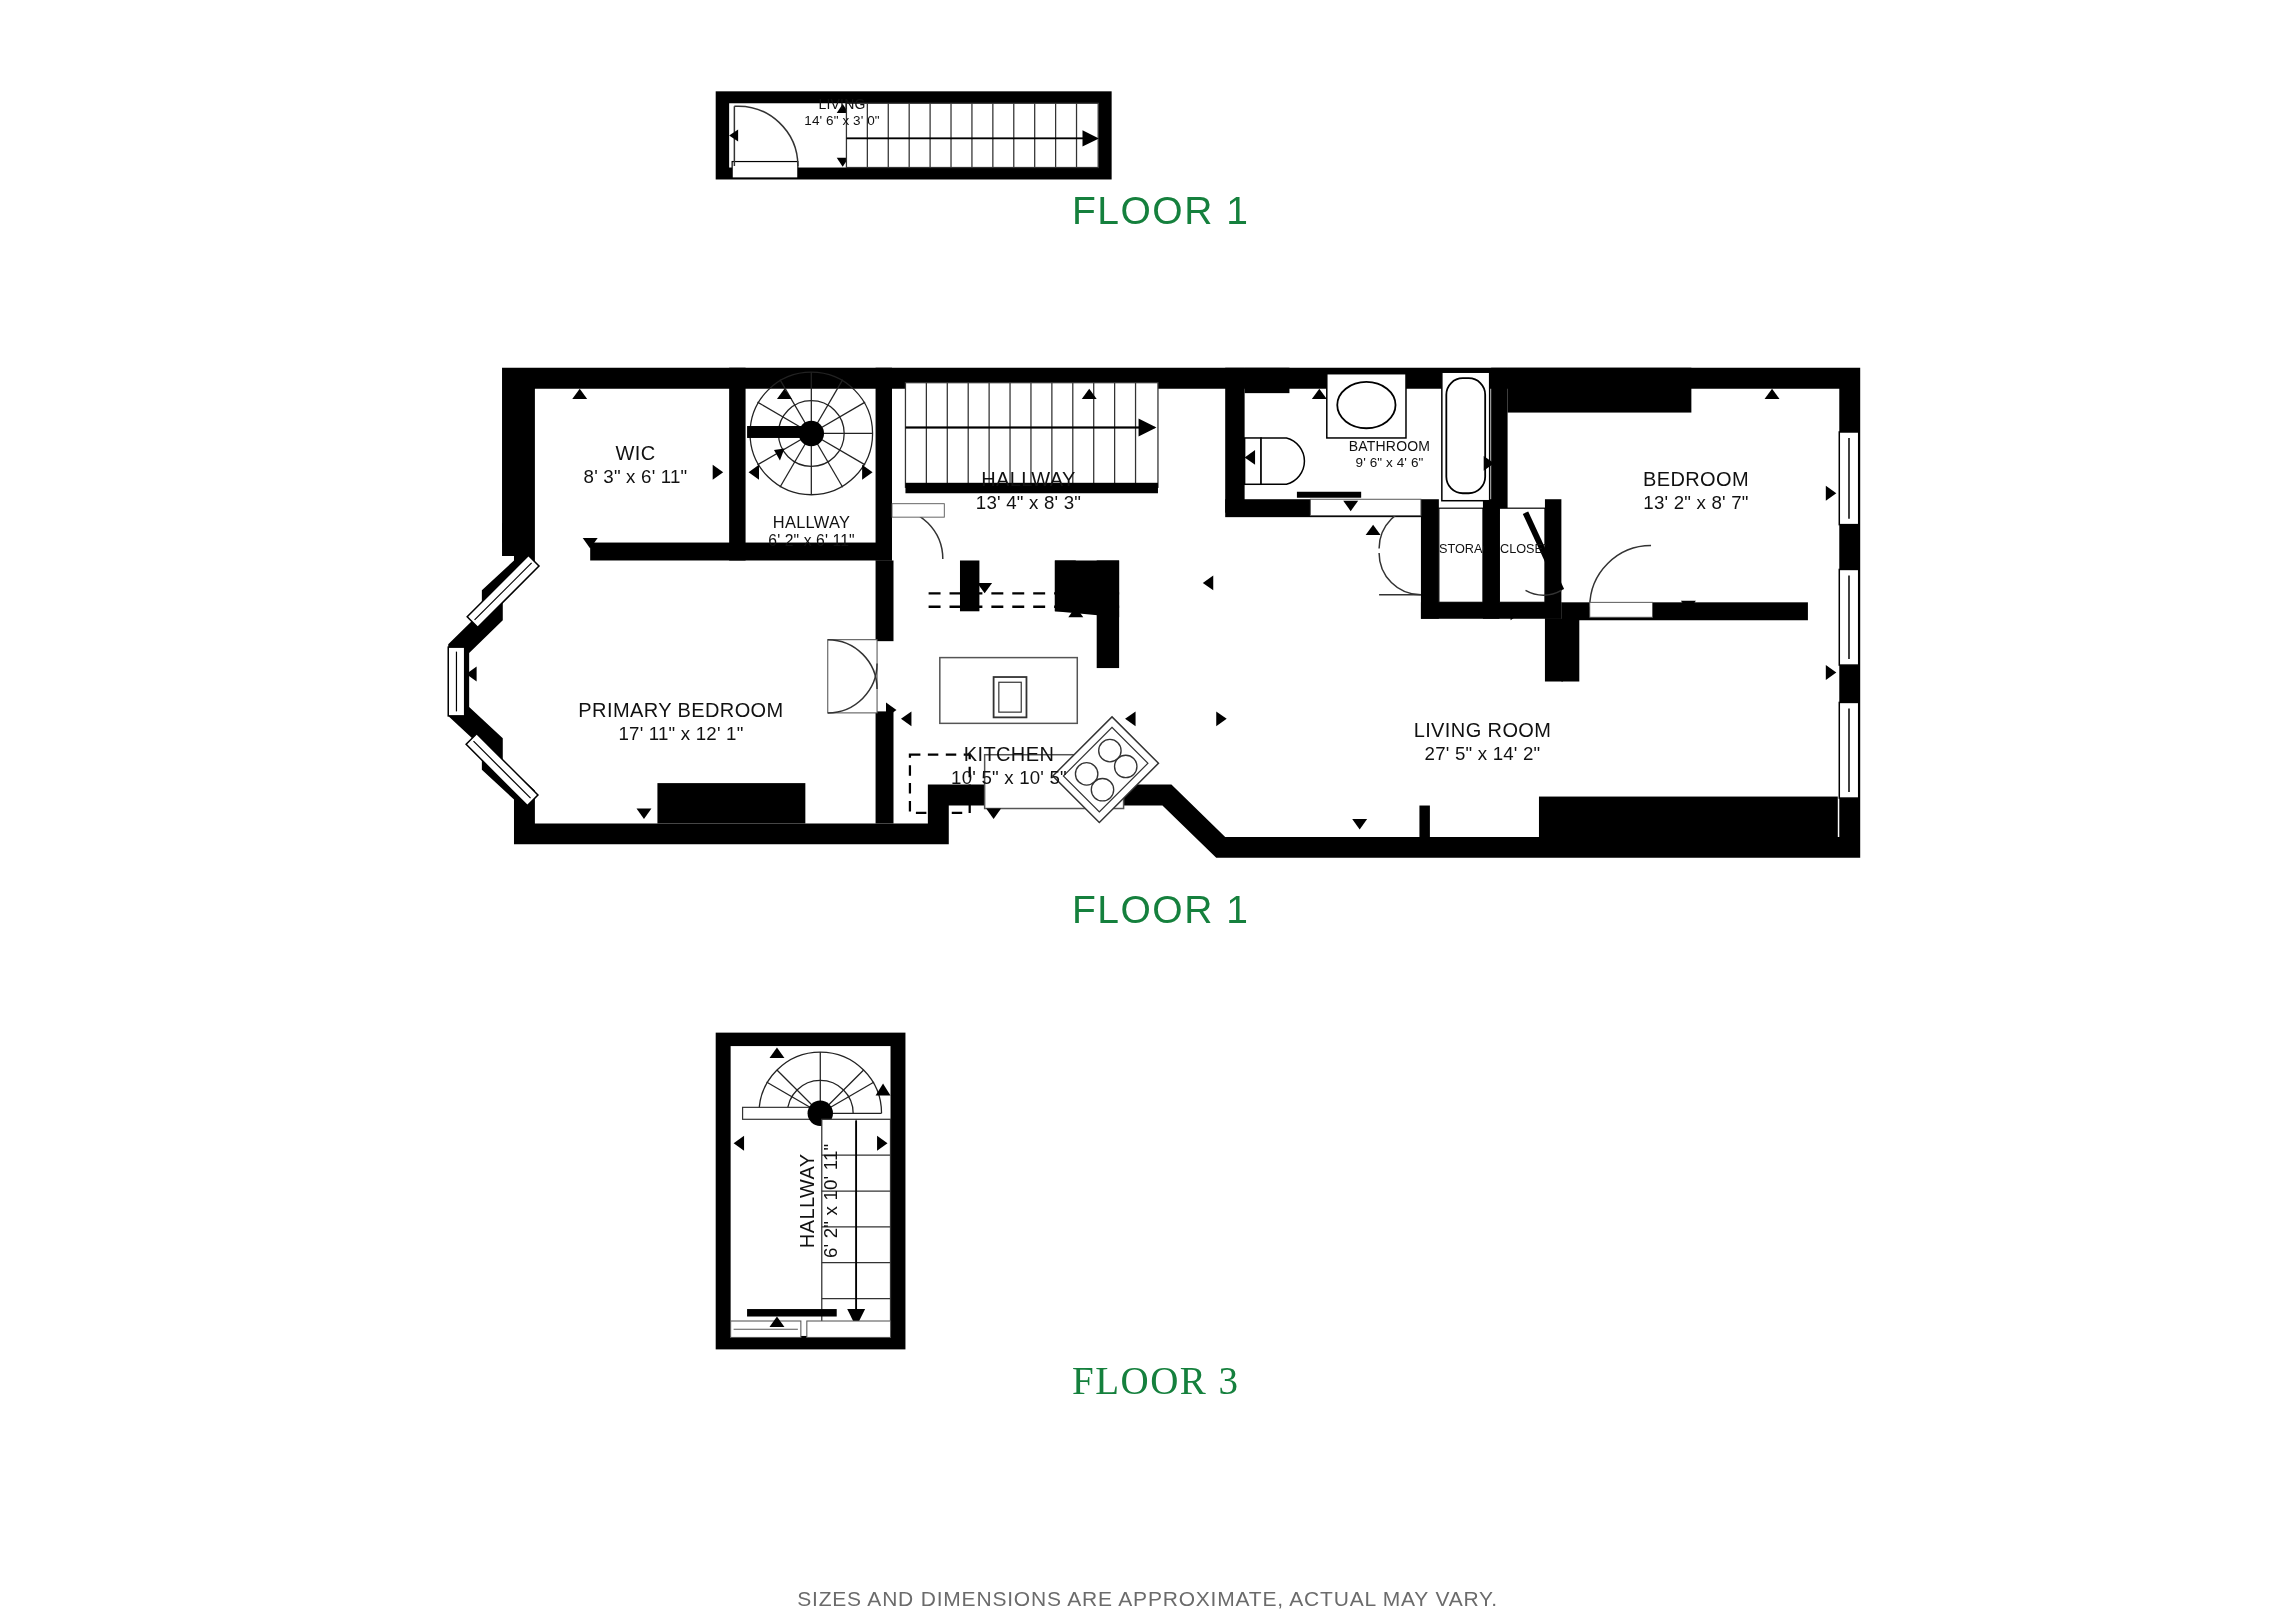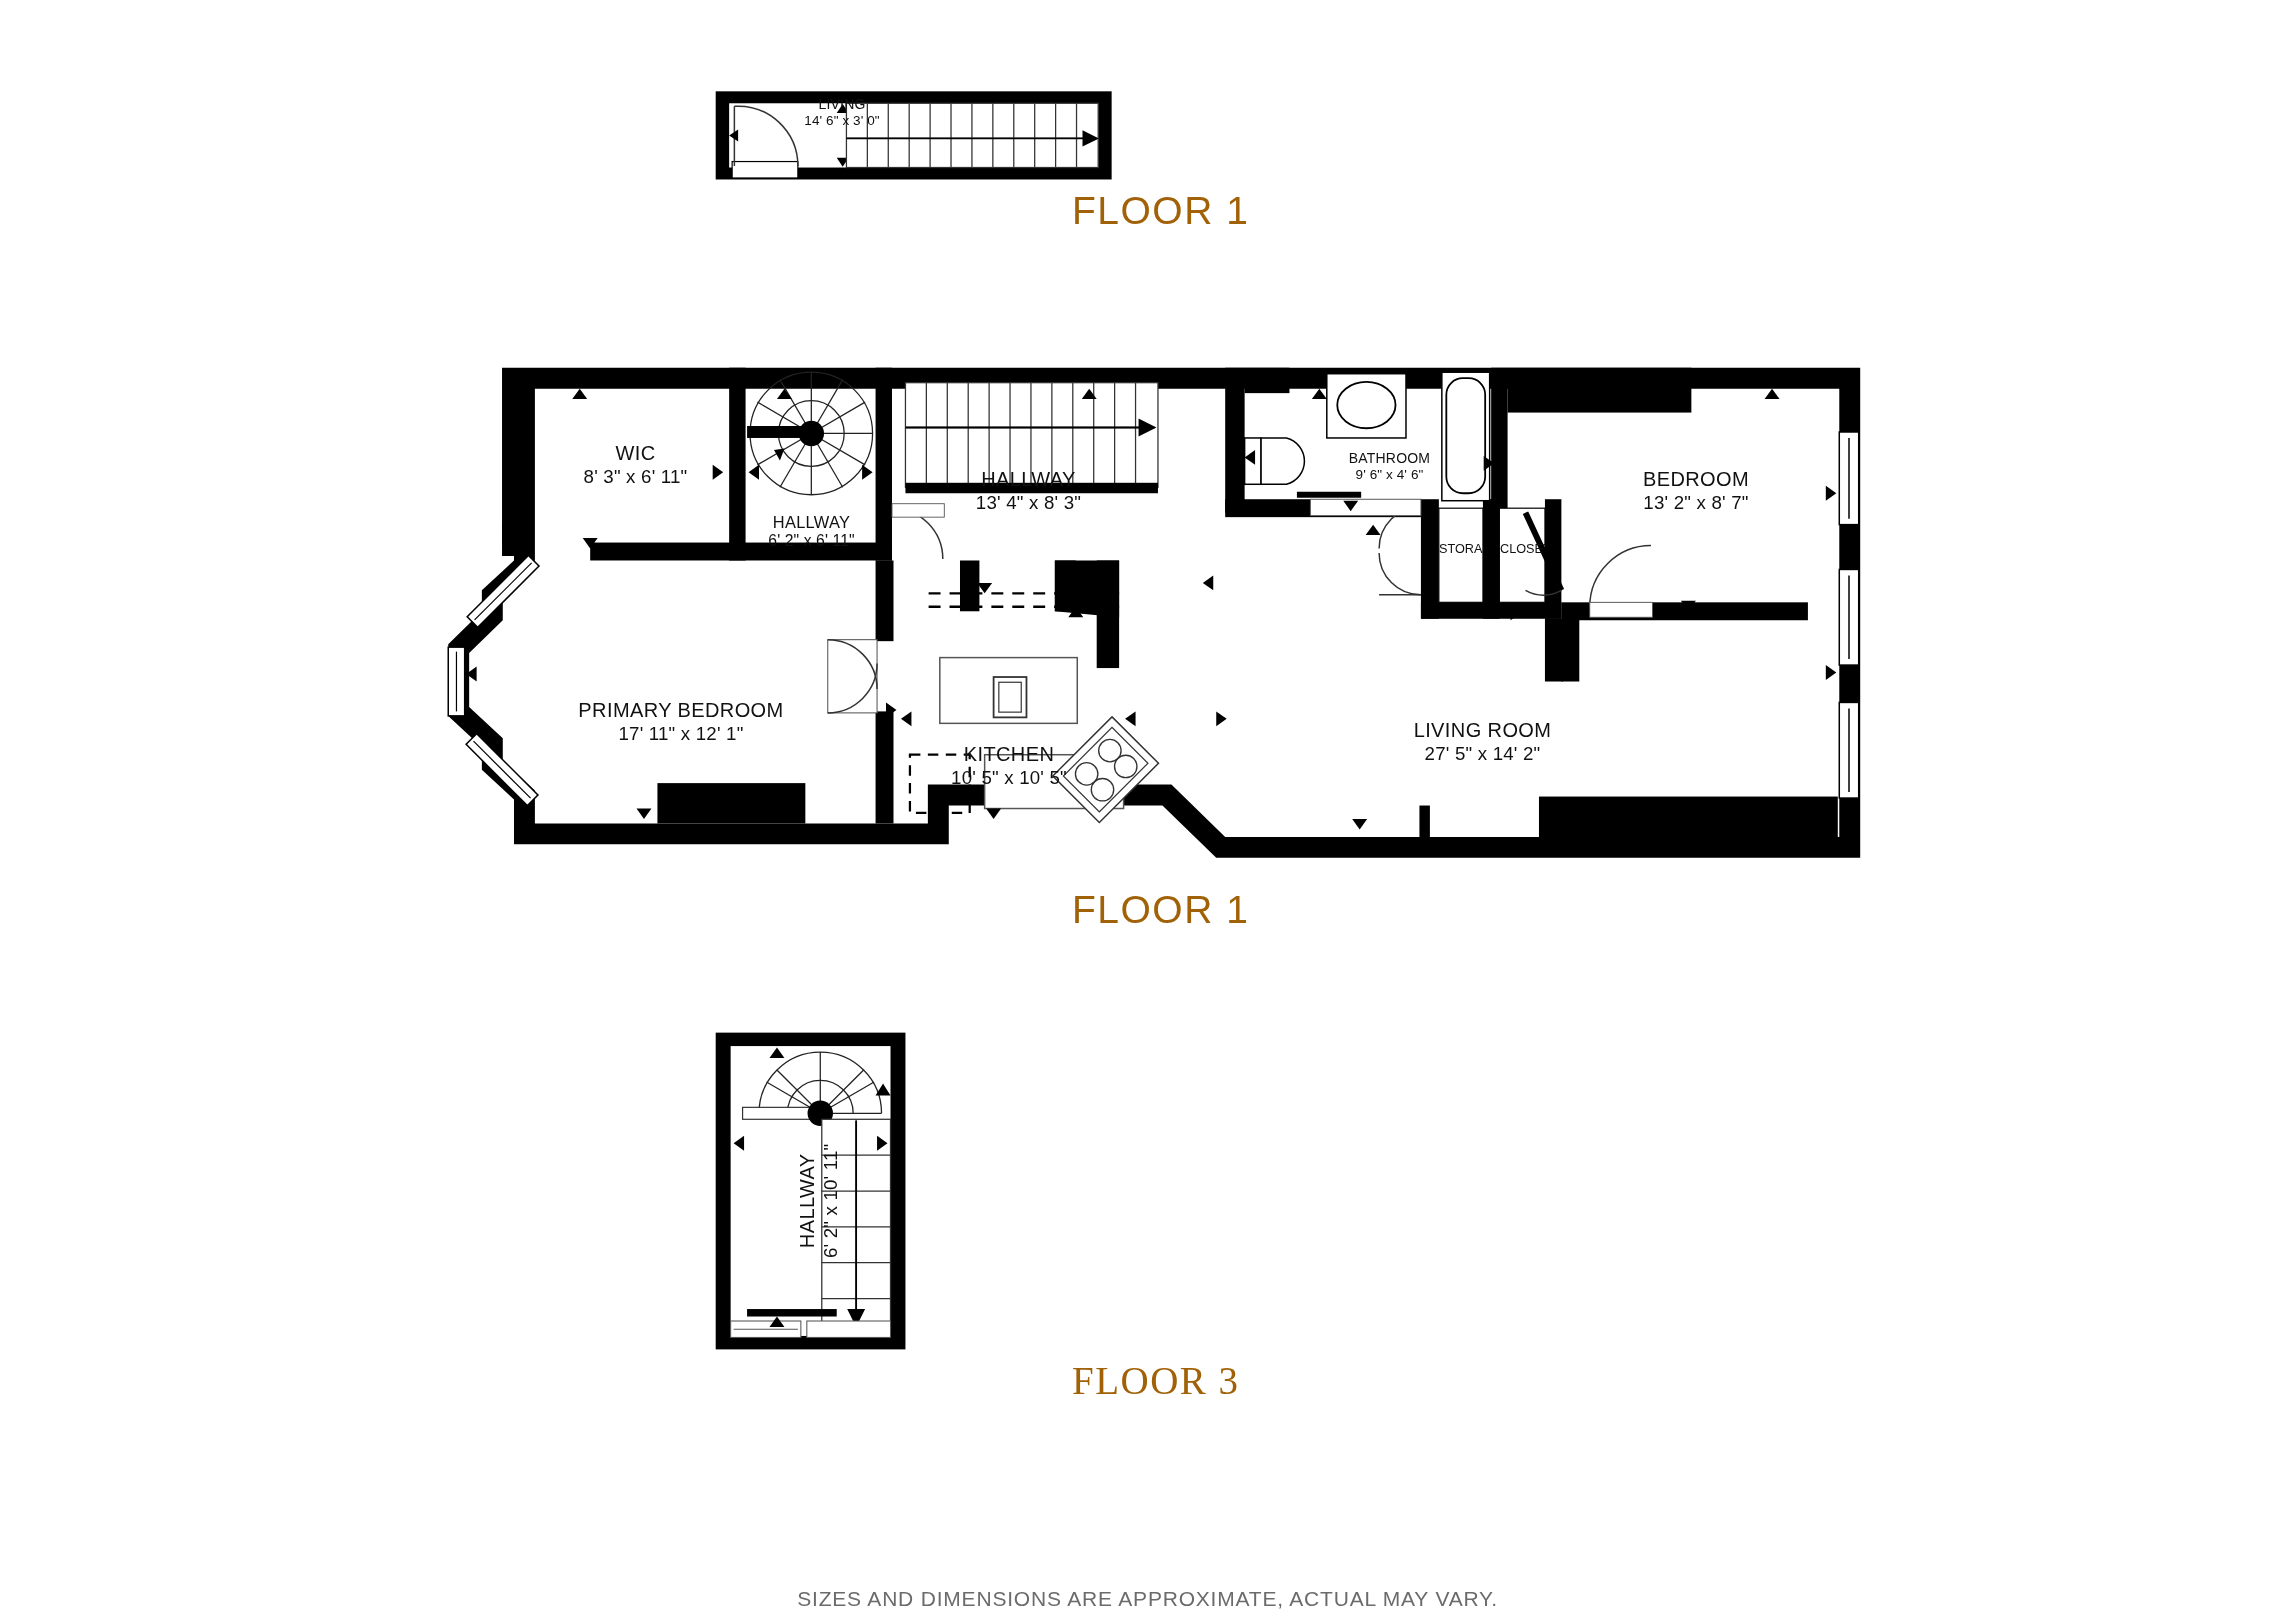--- a/index.html
+++ b/index.html
@@ -26,21 +26,21 @@
     left: 0; top: 0;
     width: 2295px;
     height: 1623px;
   }
   .floor-label {
     position: absolute;
     font-family: "Liberation Sans", sans-serif;
     font-size: 39px;
     font-weight: 400;
     letter-spacing: 1.5px;
-    color: #a16207;
+    color: #15803d;
     white-space: nowrap;
   }
   #floor1-label { left: 1072px; top: 189px; }
   #floor2-label { left: 1072px; top: 888px; }
   #floor3-label { left: 1072px; top: 1358px; font-family: Liberation Serif, serif; }
 
   .disclaimer {
     position: absolute;
     left: 0;
     top: 1587px;
@@ -445,21 +445,21 @@
   <div class="room-label sz-sm" style="left:731px; top:513px; width:161px;">
     <span class="rname">HALLWAY</span>
     <span class="rdim">6' 2" x 6' 11"</span>
   </div>
 
   <div class="room-label sz-md" style="left:912px; top:468px; width:233px;">
     <span class="rname">HALLWAY</span>
     <span class="rdim">13' 4" x 8' 3"</span>
   </div>
 
-  <div class="room-label sz-xs" style="left:1303px; top:438px; width:173px;margin-top:12px;">
+  <div class="room-label sz-xs" style="left:1303px; top:438px; width:173px;">
     <span class="rname">BATHROOM</span>
     <span class="rdim">9' 6" x 4' 6"</span>
   </div>
 
   <div class="room-label sz-md" style="left:1589px; top:468px; width:214px;">
     <span class="rname">BEDROOM</span>
     <span class="rdim">13' 2" x 8' 7"</span>
   </div>
 
   <div class="room-label sz-md" style="left:548px; top:699px; width:266px;text-align:center;">

